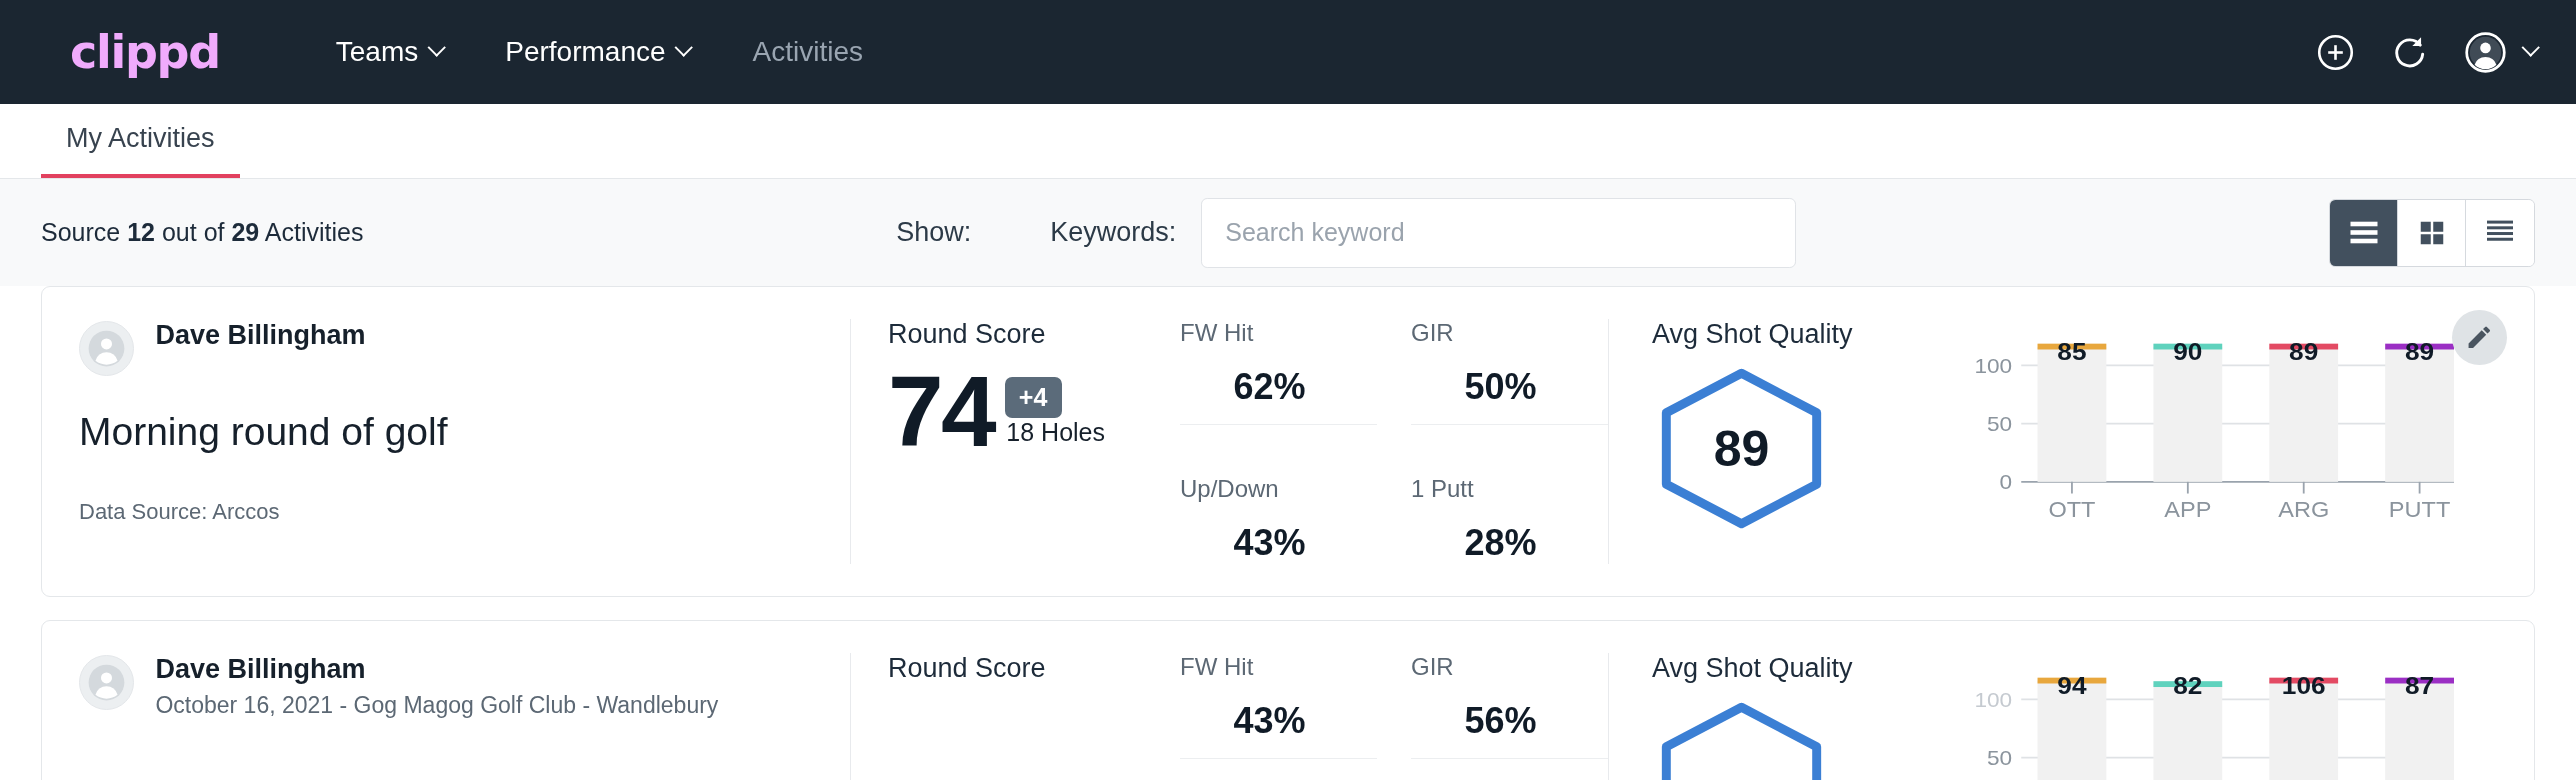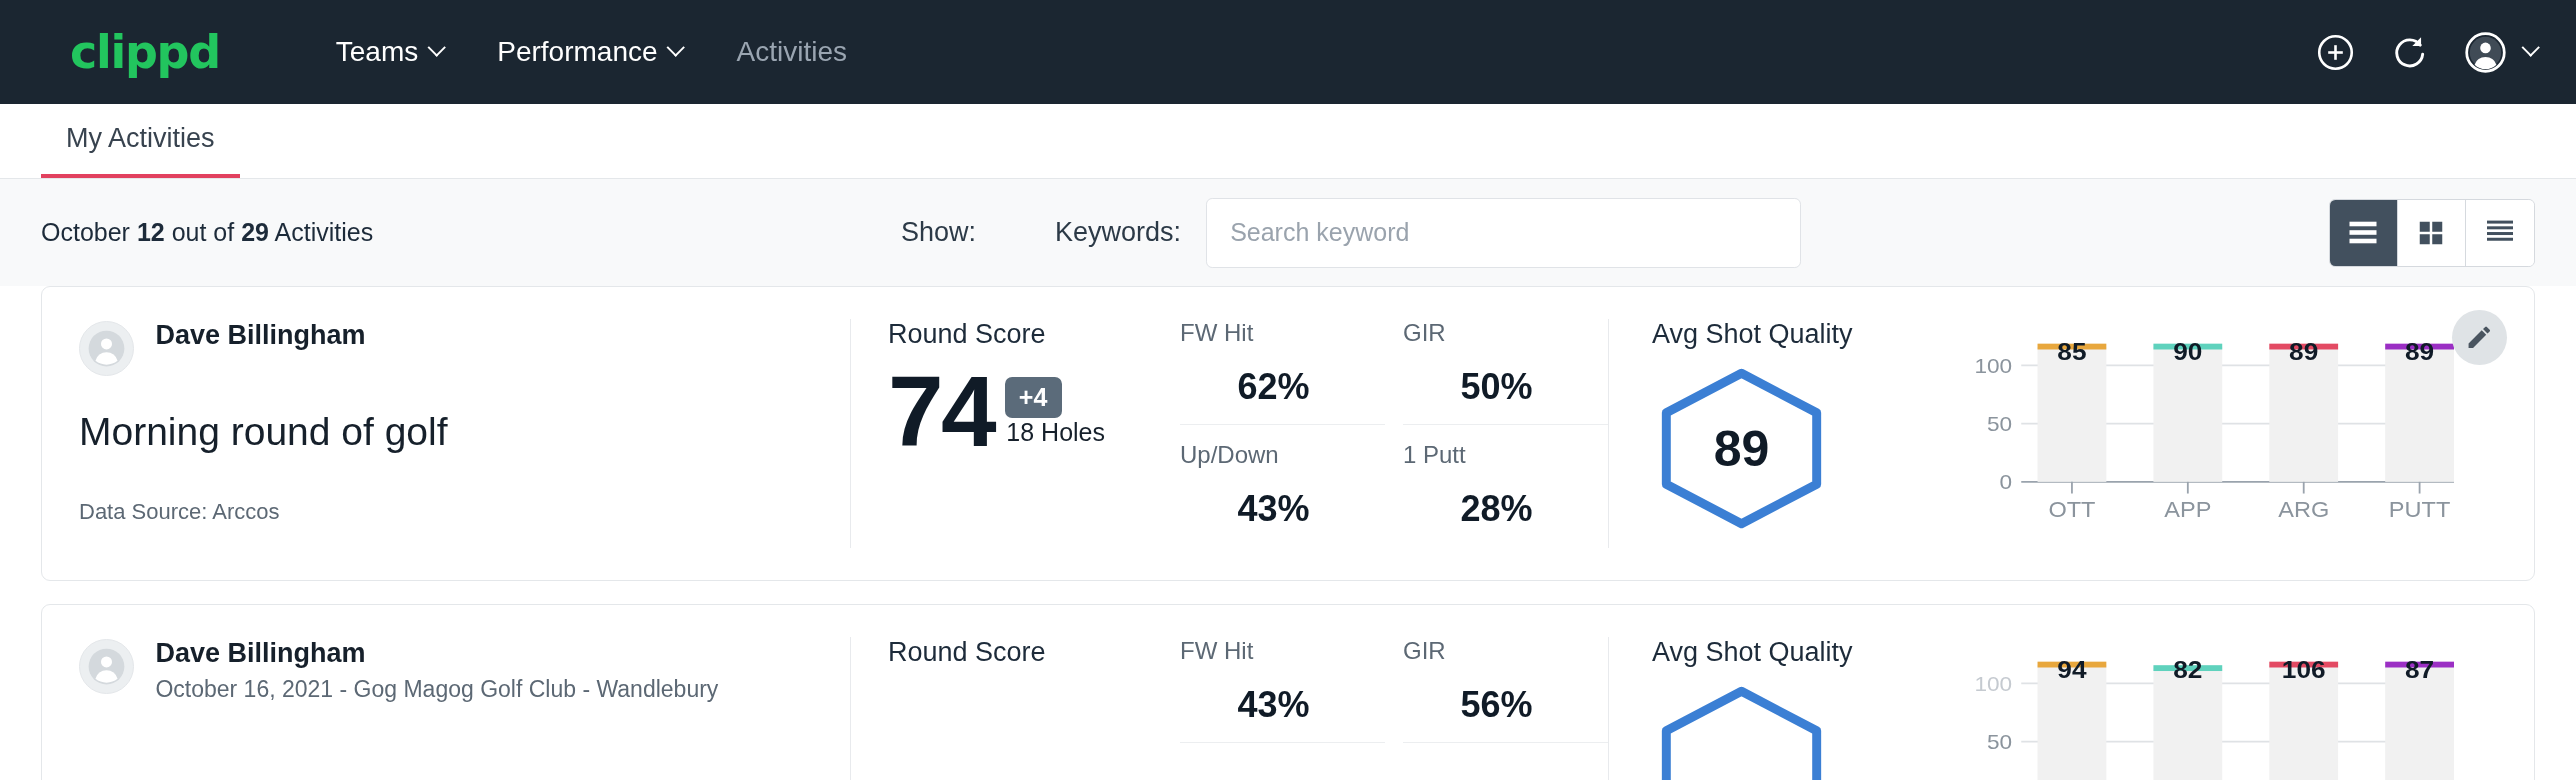--- a/index.html
+++ b/index.html
@@ -15,26 +15,26 @@
     height: 104px;
     background: #1b2631;
     display: flex;
     align-items: center;
     padding: 0 39px 0 70px;
     position: relative;
   }
   .brand {
     font-size: 46px;
     font-weight: 700;
-    color: #22c55e;
+    color: #f0abfc;
     letter-spacing: -1.3px;
     margin-right: 89px;
     font-family: "DejaVu Sans", sans-serif;
   }
-  .navlinks { display: flex; align-items: center; gap: 0; }
+  .navlinks { display: flex; align-items: center; gap: 8px; }
   .navitem {
     display: flex; align-items: center; gap: 11.6px;
     color: #ffffff;
     font-size: 28px;
     padding: 0 27px;
     cursor: pointer;
     white-space: nowrap;
   }
   .navitem.muted { color: #9aa5b1; }
   .chev {
@@ -193,21 +193,21 @@
     font-weight: 700;
     border-radius: 7.1px;
     padding: 6.2px 14.3px;
     margin-left: 10.7px;
     align-self: flex-start;
     margin-top: 1.8px;
   }
   .score-holes { font-size: 25px; color: #16202b; margin-left: 12.5px; padding-bottom: 9px; }
   .score-stack { display:flex; flex-direction: column; }
 
-  .col-stats { width: 428px; display: grid; grid-template-columns: 1fr 1fr; column-gap: 18px; row-gap: 0; align-content: start; }
+  .col-stats { width: 428px; display: grid; grid-template-columns: 1fr 1fr; column-gap: 18px; row-gap: 0; align-content: start; gap: 34px; }
   .stat { padding-right: 18px; }
   .stat-l { font-size: 24px; color: #5c6874; }
   .stat-v { font-size: 36px; font-weight: 700; color: #101b27; margin-top: 19px; text-align: center; }
   .stat.top { border-bottom: 1.8px solid #eceef0; padding-bottom: 16px; margin-bottom: 16px; }
 
   .col-quality {
     flex: 1;
     display: flex;
     padding-left: 43px;
     border-left: 1.8px solid #e8eaed;
@@ -281,21 +281,21 @@
 </div>
 
 <div class="tabbar">
   <div class="tab active">
     <span>My Activities</span>
   </div>
 </div>
 
 <div class="filterbar">
   <div class="viewing">
-    <span>October </span><b>12</b><span> out of </span><b>29</b><span> Activities</span>
+    <span>Source </span><b>12</b><span> out of </span><b>29</b><span> Activities</span>
   </div>
 
   <div class="filter-mid">
     <span class="lbl">Show:</span>
     <span class="lbl kw-label">Keywords:</span>
     <input class="search" type="text" placeholder="Search keyword" style="">
   </div>
 
   <div class="viewtoggle">
     <div class="vt active">

